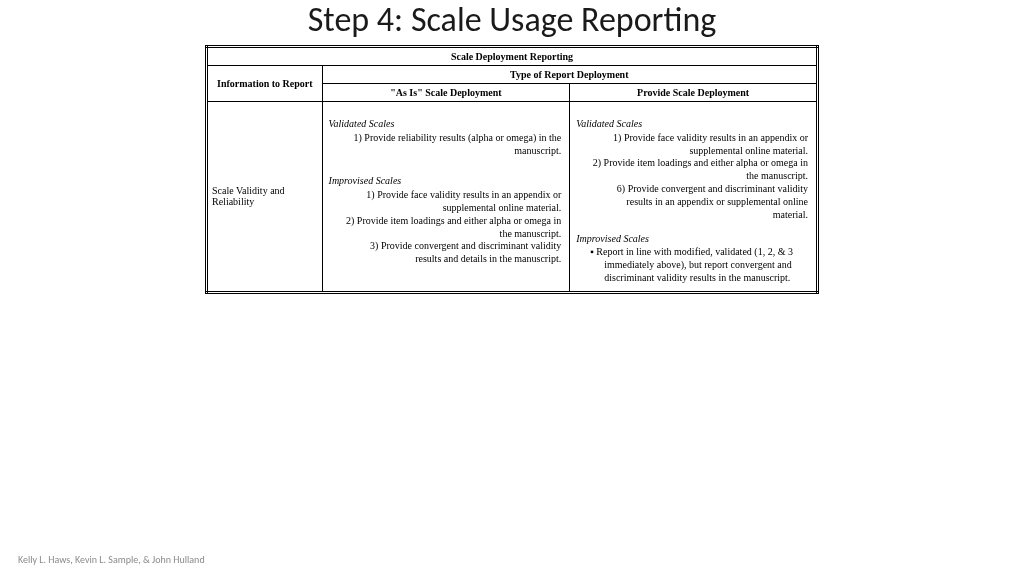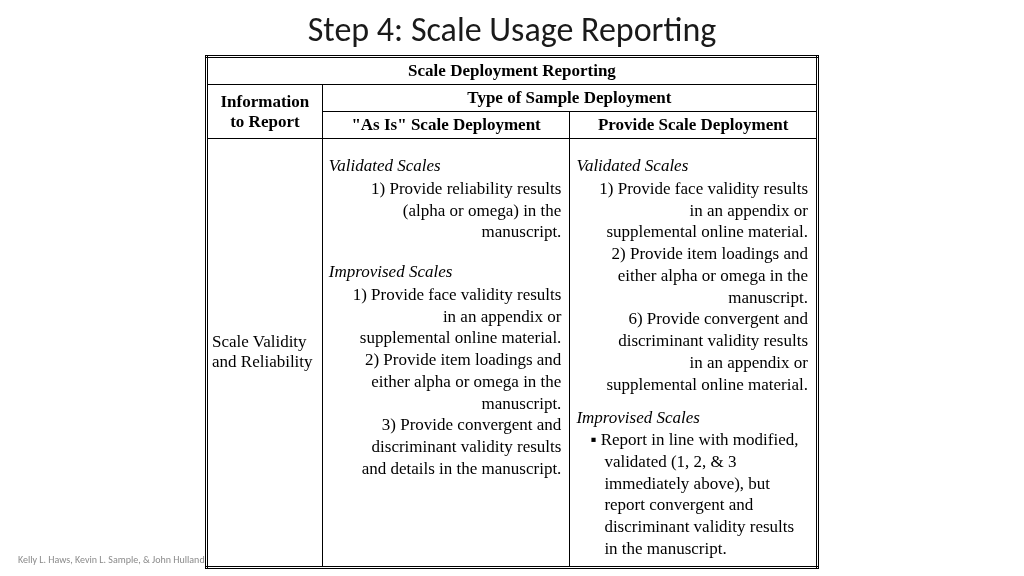--- a/index.html
+++ b/index.html
@@ -11,29 +11,28 @@
     color: #000;
     position: relative;
     overflow: hidden;
   }
   .title {
     font-family: Calibri, Arial, sans-serif;
     font-weight: 400;
     font-size: 34px;
     text-align: center;
     line-height: 1.15;
-    padding-top: 10px;
     color: #1a1a1a;
   }
   .tbl {
     border-collapse: collapse;
     margin: 6px auto 0 auto;
     width: 614px;
     border: 3px double #000;
-    font-size: 17px;
+    font-size: 10px;
   }
   .tbl td, .tbl th {
     border: 1px solid #000;
     vertical-align: top;
   }
   .hdr-top {
     text-align: center;
     font-weight: bold;
     padding: 3px 4px;
   }
@@ -103,21 +102,21 @@
   <span>Step 4: Scale Usage Reporting</span><br>
 </div>
 
 <table class="tbl">
   <tbody>
       <tr>
     <td class="hdr-top" colspan="3">Scale Deployment Reporting</td>
   </tr>
   <tr>
     <td class="hdr-info" rowspan="2">Information to Report</td>
-    <td class="hdr-type" colspan="2">Type of Sample Deployment</td>
+    <td class="hdr-type" colspan="2">Type of Report Deployment</td>
   </tr>
   <tr>
     <td class="hdr-asis">"As Is" Scale Deployment</td>
     <td class="hdr-mod">Provide Scale Deployment</td>
   </tr>
   <tr>
     <td class="rowlabel">Scale Validity and Reliability</td>
     <td class="cell">
       <div class="subhead">Validated Scales</div>
       <ol class="numlist">

